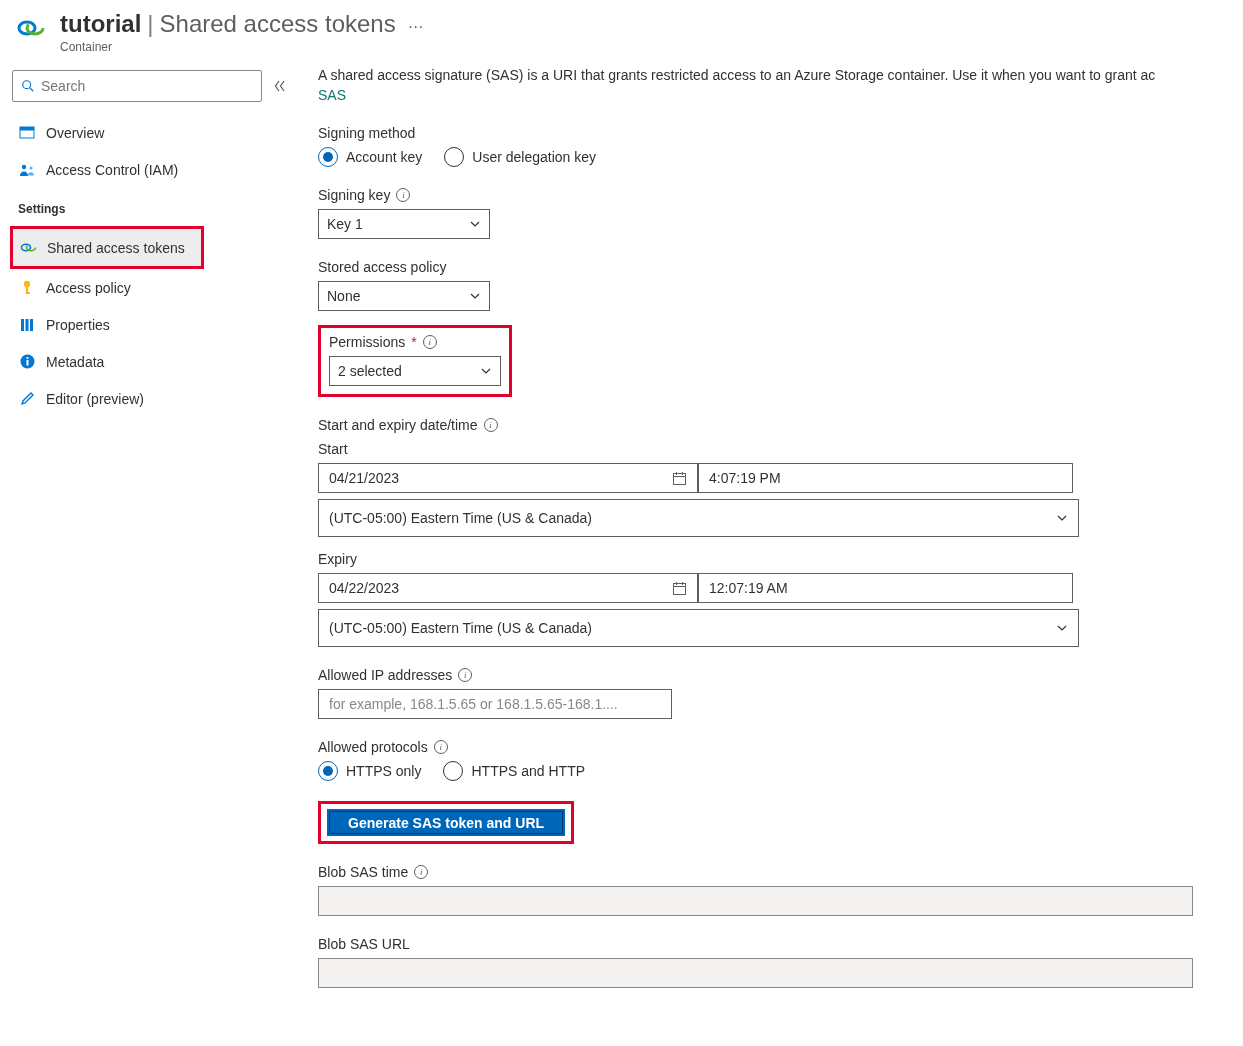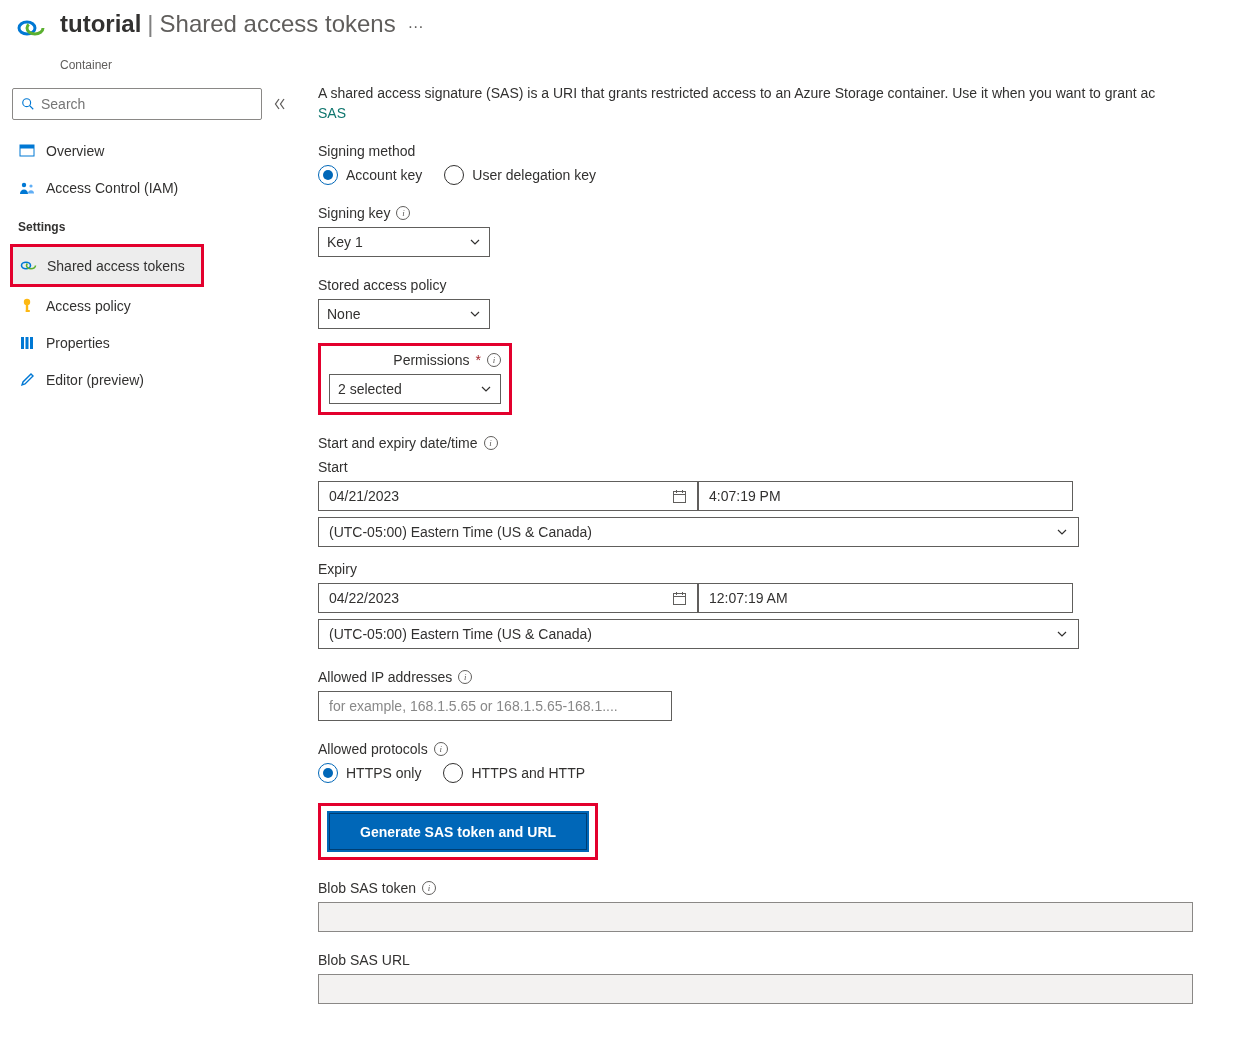--- a/index.html
+++ b/index.html
@@ -6,21 +6,21 @@
     body { font-family: "Segoe UI", -apple-system, sans-serif; font-size: 14px; color: #323130; background: #fff; }
     .root { display: flex; flex-direction: column; width: 1243px; }
     
     .header { display: flex; align-items: flex-start; padding: 10px 14px 4px; gap: 12px; }
     .hdr-icon { flex: none; width: 34px; height: 34px; display:flex; align-items:center; justify-content:center; }
     .hdr-title { flex: 1; }
     .hdr-title-row { display:flex; align-items:baseline; gap:6px; }
     .hdr-name { font-size: 24px; font-weight: 600; }
     .hdr-sep { font-size: 24px; color: #808080; font-weight:300; }
     .hdr-page { font-size: 24px; color: #605e5c; font-weight:400; }
-    .hdr-sub { font-size: 12px; color: #605e5c; margin-top:18px; }
+    .hdr-sub { font-size: 12px; color: #605e5c; margin-top:0; }
     .hdr-ellipsis { font-size: 16px; color:#605e5c; padding: 4px 6px; cursor:pointer; }
     
     .body { display:flex; }
     
     .sidebar { width: 298px; padding: 12px 0 0 12px; }
     .search-row { display:flex; align-items:center; gap:8px; margin-bottom:12px; padding-right:8px;}
     .search-box { display:flex; align-items:center; flex:1; height:32px; border:1px solid #8a8886; border-radius:2px; padding:0 8px; gap:6px; background:#fff;}
     .search-box input { border:none; outline:none; flex:1; font-size:14px; color:#605e5c; background:transparent; }
     .collapse-btn { width:20px; height:20px; display:flex; align-items:center; justify-content:center; cursor:pointer; color:#605e5c; }
     
@@ -50,27 +50,27 @@
     
     .select { display:flex; align-items:center; justify-content:space-between; border:1px solid #605e5c; height:30px; width:172px; padding:0 8px; cursor:pointer; background:#fff; font-size:14px;}
     .select .chev { width:12px; height:12px; }
     
     .perm-box { display:inline-block; padding:6px 8px 8px; }
     
     .dt-row { display:flex; gap:0; }
     .dt-input { display:flex; align-items:center; justify-content:space-between; border:1px solid #605e5c; height:30px; padding:0 10px; background:#fff; font-size:14px; }
     .dt-date { width:380px; }
     .dt-time { width:375px; }
-    .tz-select { display:flex; align-items:center; justify-content:space-between; border:1px solid #605e5c; height:30px; width:761px; padding:0 10px; cursor:pointer; background:#fff; font-size:14px; margin-top:6px;}
+    .tz-select { display:flex; align-items:center; justify-content:space-between; border:1px solid #605e5c; height:38px; width:761px; padding:0 10px; cursor:pointer; background:#fff; font-size:14px; margin-top:6px;}
     
     .text-input { border:1px solid #605e5c; height:30px; width:354px; padding:0 10px; font-size:14px; color:#605e5c; outline:none; background:#fff;}
     .text-input::placeholder { color:#888; font-style: normal;}
     
     .gen-btn-wrap { display:inline-block; padding:5px 6px; margin-top:20px; }
-    .gen-btn { background:#0067b8; color:#fff; border:1px solid #0067b8; outline: 1px solid #003e73; outline-offset:-3px; height:41px; padding:0 32px; font-size:14px; font-weight:600; cursor:pointer; }
+    .gen-btn { background:#0067b8; color:#fff; border:1px solid #0067b8; outline: 1px solid #003e73; outline-offset:-3px; height:27px; padding:0 20px; font-size:14px; font-weight:600; cursor:pointer; }
     
     .output-field { background:#f3f2f1; border:1px solid #8a8886; height:30px; width:875px; padding:0 10px; }
     
     svg { display:block; }
   </style>
 </head>
 <body>
 
 <div class="root">
 
@@ -162,20 +162,30 @@
               <rect x="1" y="1" width="3" height="12" fill="#0078d4"></rect>
               <rect x="5.5" y="1" width="3" height="12" fill="#0078d4"></rect>
               <rect x="10" y="1" width="3" height="12" fill="#0078d4"></rect>
             </svg>
         </span>
         <span class="nav-item-label">Properties</span>
       </div>
       <div class="nav-item">
         <span class="nav-item-icon">
           <svg width="15" height="15" viewBox="0 0 15 15">
+              <circle cx="7.5" cy="7.5" r="7" fill="#0078d4"></circle>
+              <rect x="6.5" y="6" width="2" height="5.5" fill="#fff"></rect>
+              <circle cx="7.5" cy="4" r="1.1" fill="#fff"></circle>
+            </svg>
+        </span>
+        <span class="nav-item-label">Metadata</span>
+      </div>
+      <div class="nav-item">
+        <span class="nav-item-icon">
+          <svg width="15" height="15" viewBox="0 0 15 15">
               <path d="M2 13l1-3 8-8 2 2-8 8-3 1z" fill="none" stroke="#0078d4" stroke-width="1.4"></path>
             </svg>
         </span>
         <span class="nav-item-label">Editor (preview)</span>
       </div>
     </div>
 
     <div class="main">
       <div class="intro">
         <span>A shared access signature (SAS) is a URI that grants restricted access to an Azure Storage container. Use it when you want to grant ac</span><br>
@@ -220,21 +230,21 @@
           <span class="chev">
               <svg width="12" height="12" viewBox="0 0 12 12">
                 <path d="M2 4l4 4 4-4" fill="none" stroke="#323130" stroke-width="1.2"></path>
               </svg>
             </span>
         </div>
       </div>
 
       <div class="field-group" style="margin-top:14px;">
         <div class="red-box perm-box">
-          <div class="field-label-row" style="margin-bottom:6px;justify-content:flex-end;">
+          <div class="field-label-row" style="margin-bottom:6px;">
             <span>Permissions</span>
             <span class="req">*</span>
             <span class="info-icon">i</span>
           </div>
           <div class="select">
             <span>2 selected</span>
             <span class="chev">
                 <svg width="12" height="12" viewBox="0 0 12 12">
                   <path d="M2 4l4 4 4-4" fill="none" stroke="#323130" stroke-width="1.2"></path>
                 </svg>
@@ -330,21 +340,21 @@
           </div>
         </div>
       </div>
 
       <div class="red-box gen-btn-wrap">
         <button class="gen-btn">Generate SAS token and URL</button>
       </div>
 
       <div class="field-group">
         <div class="field-label-row">
-          <span>Blob SAS token</span>
+          <span>Blob SAS time</span>
           <span class="info-icon">i</span>
         </div>
         <div class="output-field"></div>
       </div>
 
       <div class="field-group">
         <div class="field-label-row">Blob SAS URL</div>
         <div class="output-field"></div>
       </div>
 

